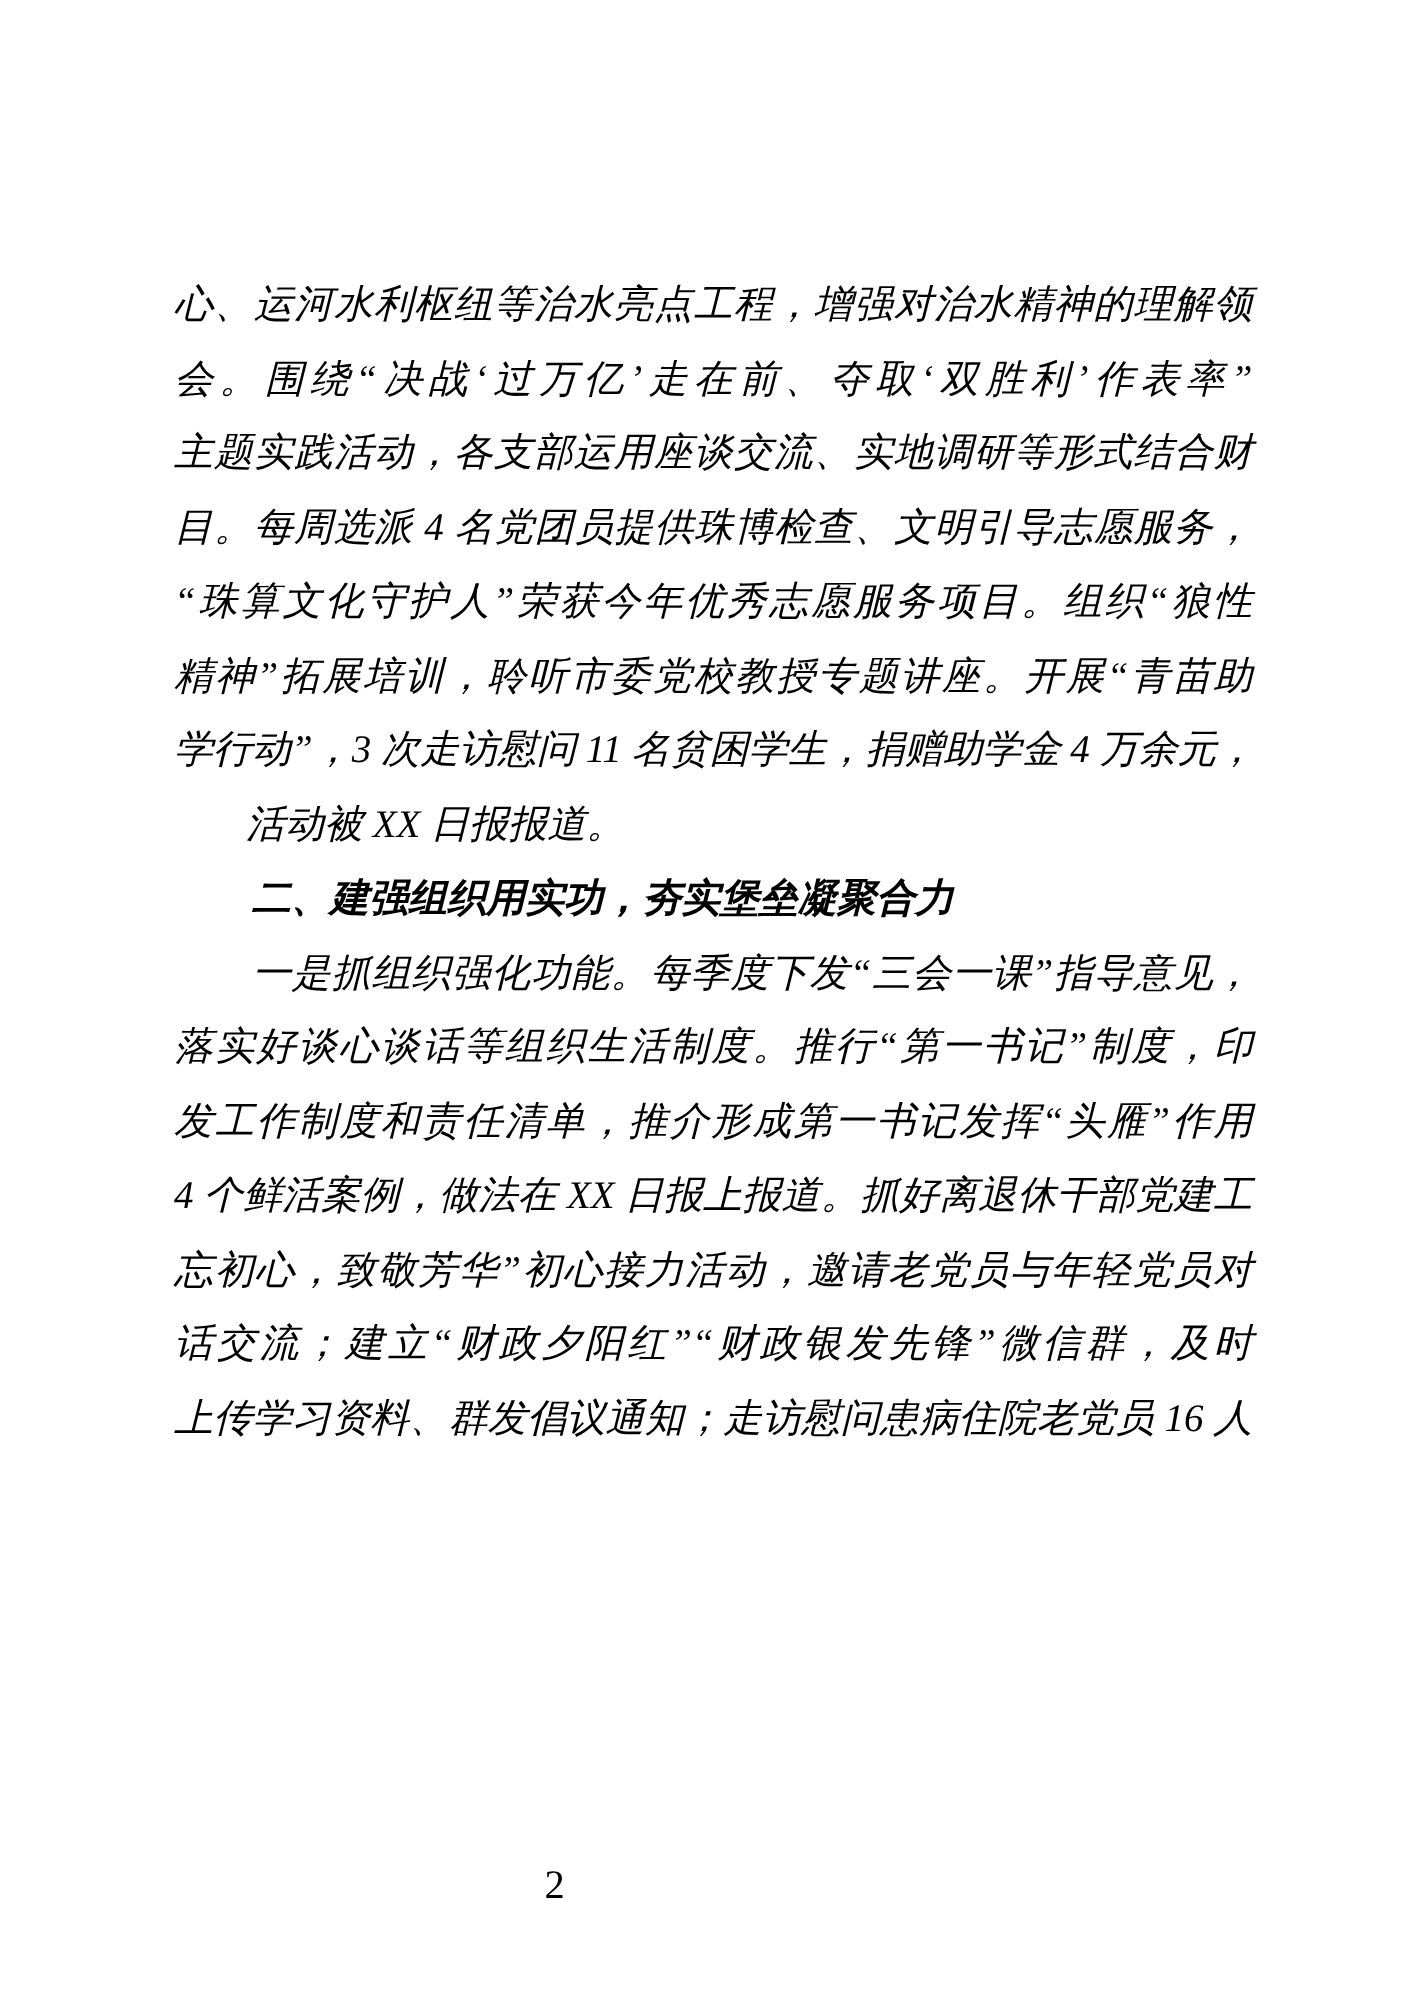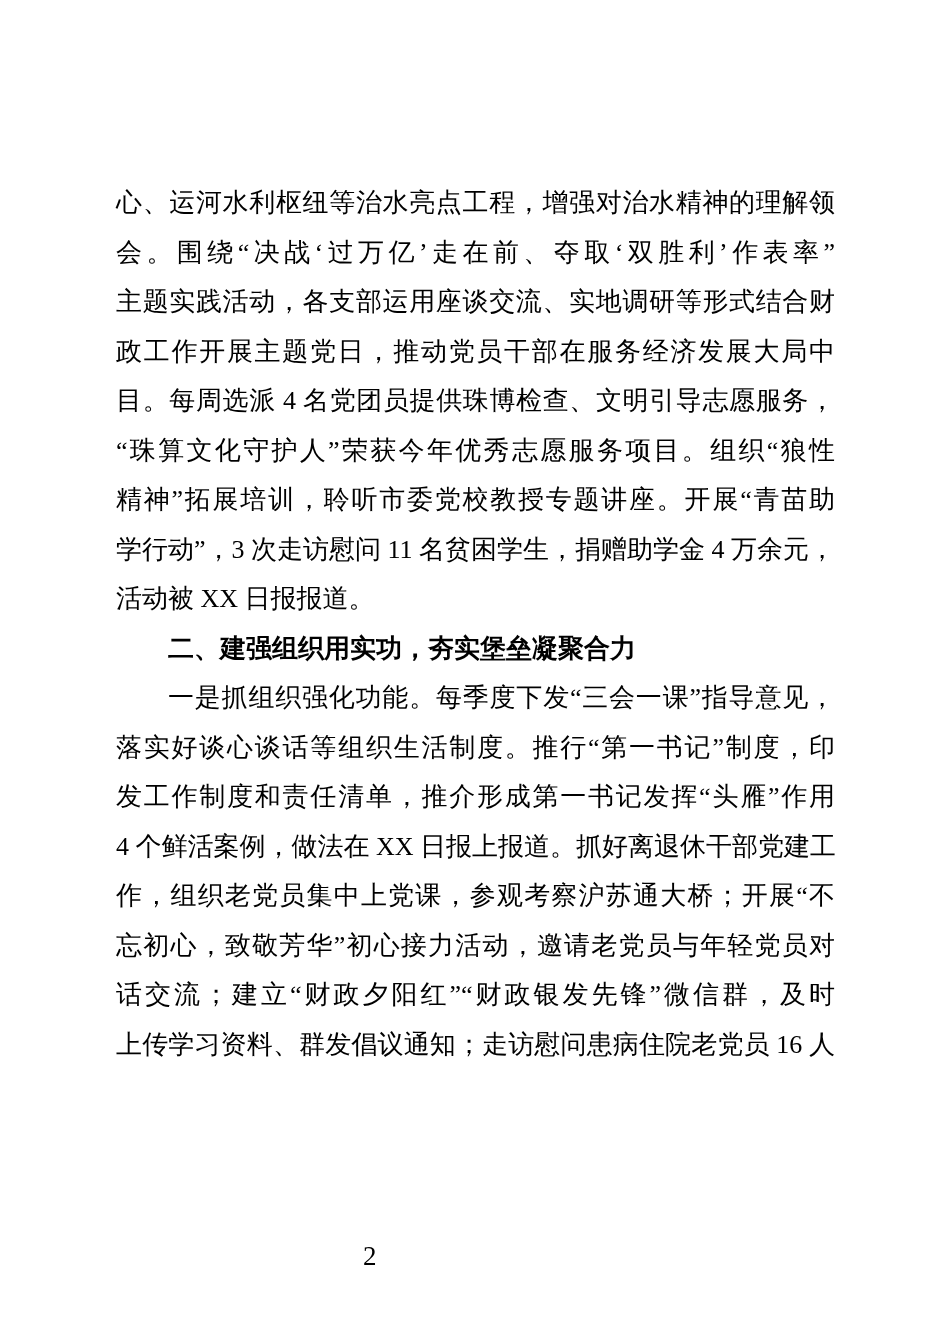--- a/index.html
+++ b/index.html
@@ -28,24 +28,26 @@
     line-height: 49.5px;
     color: #000000;
   }
   .line {
     height: 49.5px;
     white-space: nowrap;
     text-align: justify;
     text-align-last: justify;
     text-justify: inter-character;
     overflow: visible;
+    font-style: italic;
   }
   .line.body-last {
     text-align: left;
     text-align-last: left;
+    margin-left: 48px;
   }
   .line.body-indent {
     text-indent: 52px;
   }
   .line.heading {
     text-align: right;
     text-align-last: left;
     text-indent: 52px;
     font-weight: 600;
   }
@@ -60,30 +62,28 @@
   }
 </style>
 </head>
 <body>
 
 <div class="page">
   <div class="doc-content" id="doc-content">
       <div class="line body">心、运河水利枢纽等治水亮点工程，增强对治水精神的理解领</div>
       <div class="line body">会。围绕“决战‘过万亿’走在前、夺取‘双胜利’作表率”</div>
       <div class="line body">主题实践活动，各支部运用座谈交流、实地调研等形式结合财</div>
-      <div class="line body">政工作开展主题党日，推动党员干部在服务经济发展大局中</div>
       <div class="line body">目。每周选派 4 名党团员提供珠博检查、文明引导志愿服务，</div>
       <div class="line body">“珠算文化守护人”荣获今年优秀志愿服务项目。组织“狼性</div>
       <div class="line body">精神”拓展培训，聆听市委党校教授专题讲座。开展“青苗助</div>
       <div class="line body">学行动”，3 次走访慰问 11 名贫困学生，捐赠助学金 4 万余元，</div>
       <div class="line body-last">活动被 XX 日报报道。</div>
       <div class="line heading">二、建强组织用实功，夯实堡垒凝聚合力</div>
       <div class="line body-indent">一是抓组织强化功能。每季度下发“三会一课”指导意见，</div>
       <div class="line body">落实好谈心谈话等组织生活制度。推行“第一书记”制度，印</div>
       <div class="line body">发工作制度和责任清单，推介形成第一书记发挥“头雁”作用</div>
       <div class="line body">4 个鲜活案例，做法在 XX 日报上报道。抓好离退休干部党建工</div>
-      <div class="line body">作，组织老党员集中上党课，参观考察沪苏通大桥；开展“不</div>
       <div class="line body">忘初心，致敬芳华”初心接力活动，邀请老党员与年轻党员对</div>
       <div class="line body">话交流；建立“财政夕阳红”“财政银发先锋”微信群，及时</div>
       <div class="line body">上传学习资料、群发倡议通知；走访慰问患病住院老党员 16 人</div>
     </div>
   <div class="page-number">2</div>
 </div>
 
 </body></html>

